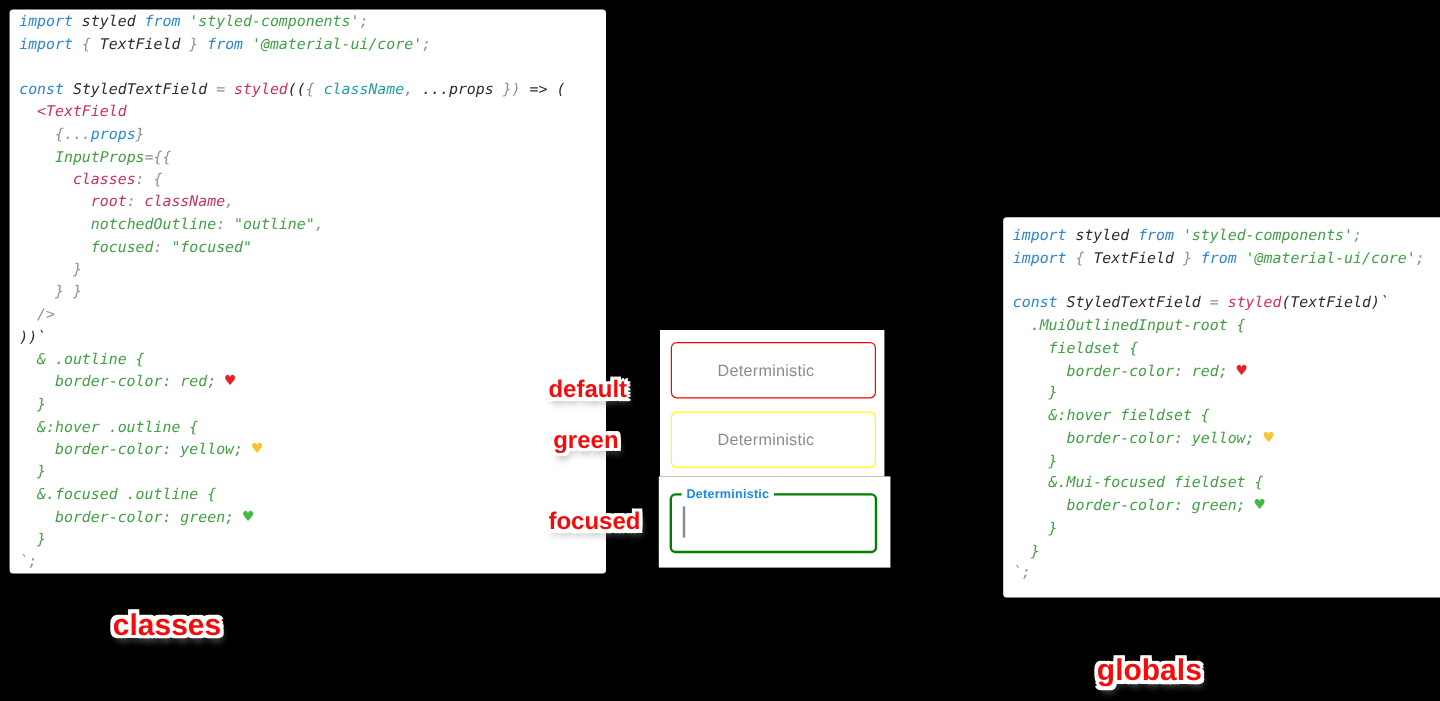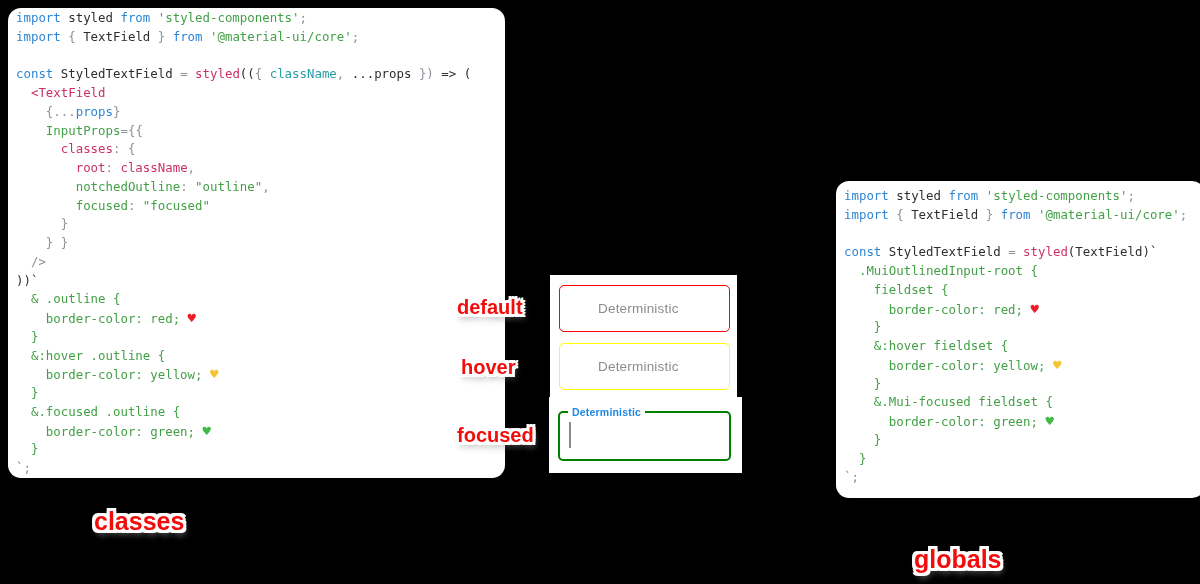--- a/index.html
+++ b/index.html
@@ -3,24 +3,24 @@
 <meta charset="utf-8">
 <style>
   html,body{margin:0;padding:0;}
   body{
     width:1200px;height:584px;position:relative;overflow:hidden;
     background:#000;
     font-family:"Liberation Sans", sans-serif;
   }
   
   .code-panel{
-    position:absolute;background:#fff;border-radius:13px;
+    position:absolute;background:#fff;border-radius:3px;
     font-family:"DejaVu Sans Mono", monospace;
     font-size:12.4px;line-height:18.76px;
-    white-space:pre;overflow:hidden;
+    white-space:pre;overflow:hidden;font-style:italic;
   }
   .panel-left{left:8px;top:8px;width:489px;height:469px;padding:1px 0 0 8px;}
   .panel-right{left:836px;top:181px;width:361px;height:311px;padding:6px 0 0 8px;}
   .cl{height:18.76px;white-space:pre;}
   .tk-kw{color:var(--kw);}
   .tk-plain{color:var(--plain);}
   .tk-str{color:var(--str);}
   .tk-css{color:var(--css);}
   .tk-pink{color:var(--pink);}
   .tk-teal{color:var(--teal);}
@@ -54,21 +54,21 @@
     position:absolute;font-weight:700;letter-spacing:0;
     text-shadow:
       -3px -3px 0 #fff, -3px 0 0 #fff, -3px 3px 0 #fff,
       0 -3px 0 #fff, 0 3px 0 #fff,
       3px -3px 0 #fff, 3px 0 0 #fff, 3px 3px 0 #fff,
       -2px -2px 0 #fff, 2px -2px 0 #fff, -2px 2px 0 #fff, 2px 2px 0 #fff,
       2px 5px 6px rgba(140,140,140,.9);
   }
   .annot-sm{font-size:20px;}
   .annot-lg{font-size:25px;}
-  .an-default{left:457px;top:296px;}
+  .an-default{left:457px;top:314px;}
   .an-hover{left:461px;top:356px;}
   .an-focused{left:457px;top:424px;}
   .an-classes{left:94px;top:507px;}
   .an-globals{left:914px;top:519px;}
 </style>
 </head>
 <body>
 
 <div class="code-panel panel-left"><div class="cl"><span class="tk-kw">import</span><span class="tk-plain"> styled </span><span class="tk-kw">from</span><span class="tk-plain"> </span><span class="tk-str">'styled-components'</span><span class="tk-punct">;</span></div><div class="cl"><span class="tk-kw">import</span><span class="tk-plain"> </span><span class="tk-punct">{</span><span class="tk-plain"> TextField </span><span class="tk-punct">}</span><span class="tk-plain"> </span><span class="tk-kw">from</span><span class="tk-plain"> </span><span class="tk-str">'@material-ui/core'</span><span class="tk-punct">;</span></div><div class="cl">&nbsp;</div><div class="cl"><span class="tk-kw">const</span><span class="tk-plain"> StyledTextField </span><span class="tk-punct">=</span><span class="tk-plain"> </span><span class="tk-pink">styled</span><span class="tk-plain">((</span><span class="tk-punct">{ </span><span class="tk-teal">className</span><span class="tk-punct">, </span><span class="tk-plain">...props </span><span class="tk-punct">})</span><span class="tk-plain"> =&gt; (</span></div><div class="cl"><span class="tk-plain">  </span><span class="tk-pink">&lt;TextField</span></div><div class="cl"><span class="tk-plain">    </span><span class="tk-punct">{...</span><span class="tk-kw">props</span><span class="tk-punct">}</span></div><div class="cl"><span class="tk-plain">    </span><span class="tk-str">InputProps</span><span class="tk-punct">=</span><span class="tk-punct">{{</span></div><div class="cl"><span class="tk-plain">      </span><span class="tk-pink">classes</span><span class="tk-punct">: </span><span class="tk-punct">{</span></div><div class="cl"><span class="tk-plain">        </span><span class="tk-pink">root</span><span class="tk-punct">: </span><span class="tk-pink">className</span><span class="tk-punct">,</span></div><div class="cl"><span class="tk-plain">        </span><span class="tk-str">notchedOutline</span><span class="tk-punct">: </span><span class="tk-str">"outline"</span><span class="tk-punct">,</span></div><div class="cl"><span class="tk-plain">        </span><span class="tk-str">focused</span><span class="tk-punct">: </span><span class="tk-str">"focused"</span></div><div class="cl"><span class="tk-plain">      </span><span class="tk-punct">}</span></div><div class="cl"><span class="tk-plain">    </span><span class="tk-punct">} }</span></div><div class="cl"><span class="tk-plain">  </span><span class="tk-punct">/&gt;</span></div><div class="cl"><span class="tk-plain">))`</span></div><div class="cl"><span class="tk-css">  &amp; .outline {</span></div><div class="cl"><span class="tk-css">    border-color: red; </span><span class="tk-hr">♥</span></div><div class="cl"><span class="tk-css">  }</span></div><div class="cl"><span class="tk-css">  &amp;:hover .outline {</span></div><div class="cl"><span class="tk-css">    border-color: yellow; </span><span class="tk-hy">♥</span></div><div class="cl"><span class="tk-css">  }</span></div><div class="cl"><span class="tk-css">  &amp;.focused .outline {</span></div><div class="cl"><span class="tk-css">    border-color: green; </span><span class="tk-hg">♥</span></div><div class="cl"><span class="tk-css">  }</span></div><div class="cl"><span class="tk-punct">`;</span></div></div>
 
@@ -84,16 +84,16 @@
 </div>
 
 <div class="demo-panel demo-lower">
   <div class="tf tf-focused" style="border-color: rgb(0, 128, 0);">
     <span class="tf-float-label" style="color: rgb(30, 136, 229);">Deterministic</span>
     <span class="caret"></span>
   </div>
 </div>
 
 <div class="annot annot-sm an-default" style="color: rgb(242, 13, 13);">default</div>
-<div class="annot annot-sm an-hover" style="color: rgb(242, 13, 13);">hover</div>
+<div class="annot annot-sm an-hover" style="color: rgb(242, 13, 13);">green</div>
 <div class="annot annot-sm an-focused" style="color: rgb(242, 13, 13);">focused</div>
 <div class="annot annot-lg an-classes" style="color: rgb(242, 13, 13);">classes</div>
 <div class="annot annot-lg an-globals" style="color: rgb(242, 13, 13); margin-top: 26px;">globals</div>
 
 </body></html>

